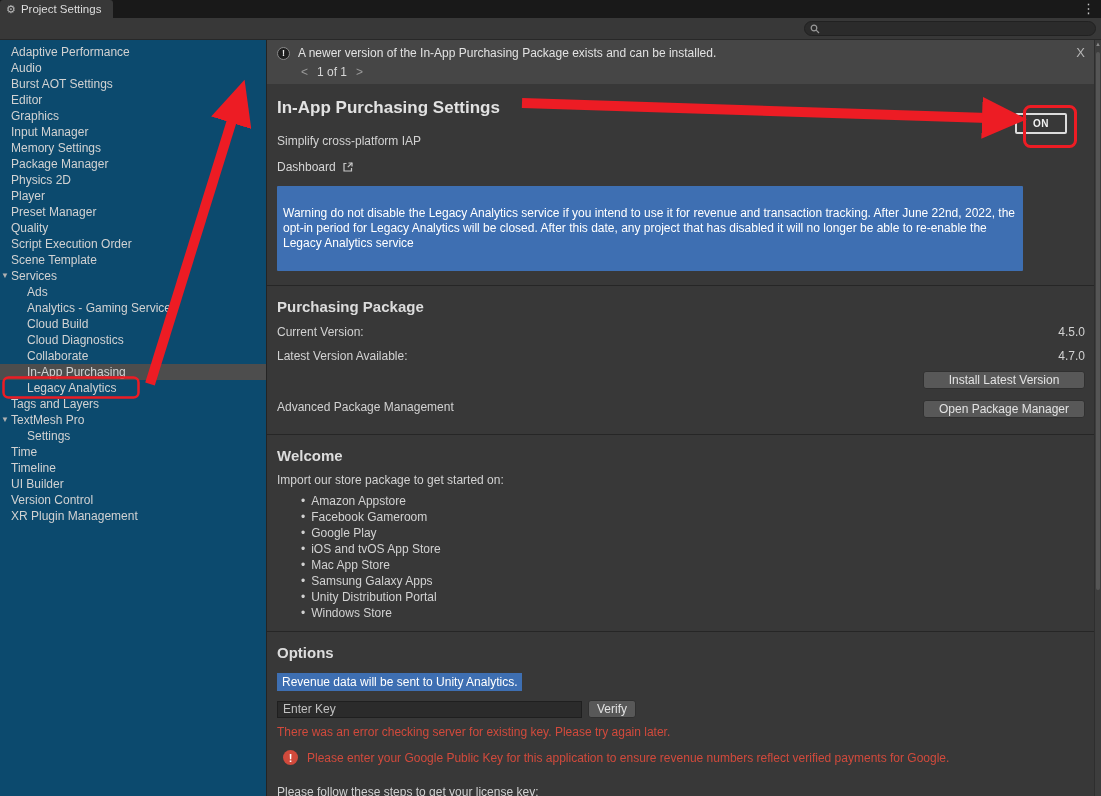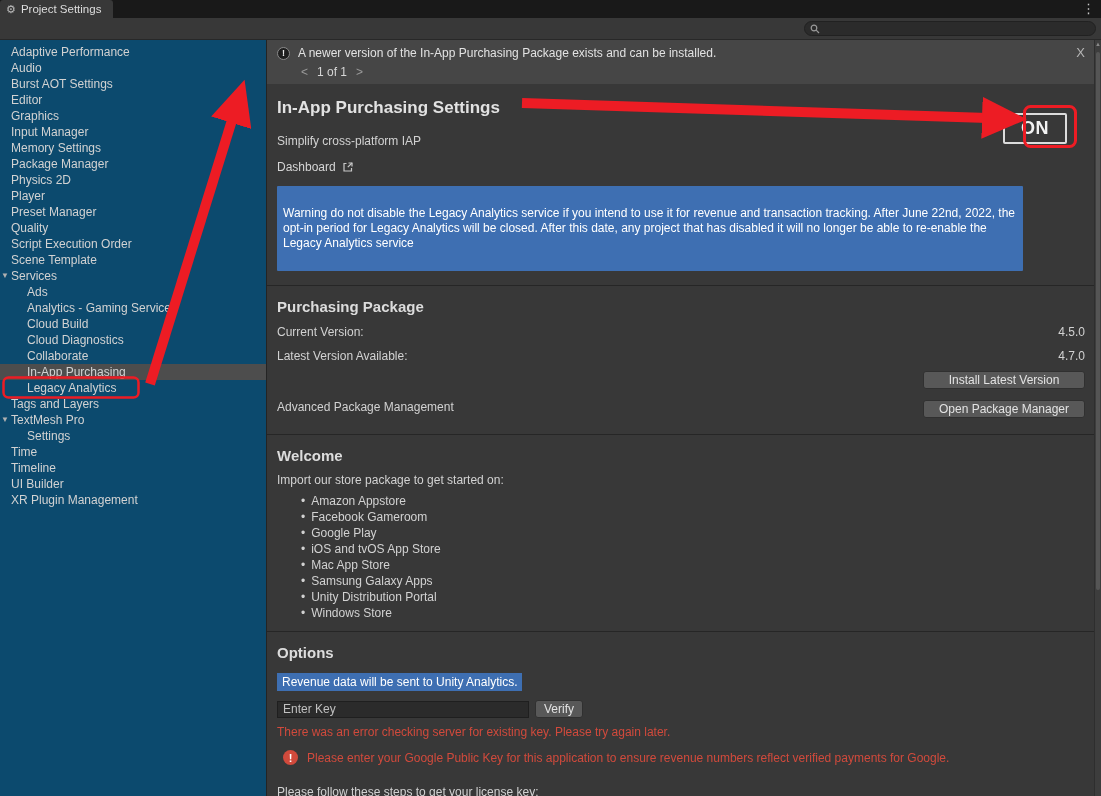--- a/index.html
+++ b/index.html
@@ -43,41 +43,41 @@
   .alert-icon{width:13px;height:13px;border-radius:50%;background:#1f1f1f;border:1px solid #8a8a8a;
               color:#e8e8e8;font-size:9px;font-weight:bold;display:flex;align-items:center;justify-content:center;flex:none;}
   .banner-text{color:#e2e2e2;}
   .banner-close{position:absolute;right:16px;top:5px;color:#b5b5b5;font-size:13px;cursor:default;}
   .banner-row2{margin-top:5px;padding-left:24px;display:flex;gap:9px;align-items:center;color:#d5d5d5;}
   .pag-arrow{color:#9a9a9a;cursor:default;}
   
   .page{padding:0 16px 0 10px;}
   .page-title{margin-top:14px;font-size:17px;font-weight:600;color:#e2e2e2;}
   .on-toggle{position:absolute;top:73px;right:34px;border:2px solid #dcdcdc;border-radius:2px;
-             padding:3px 16px;color:#f2f2f2;font-size:18px;font-weight:600;letter-spacing:.5px;background:transparent;}
+             padding:3px 16px;color:#f2f2f2;font-size:10px;font-weight:600;letter-spacing:.5px;background:transparent;}
   .row-simplify{margin-top:16px;color:#d2d2d2;}
   .dashboard{margin-top:12px;display:flex;align-items:center;gap:6px;color:#d6d6d6;cursor:default;width:max-content;}
   .infobox{margin-top:12px;width:746px;background:var(--info-blue);color:#ffffff;
            padding:20px 6px;line-height:15px;border-radius:1px;}
   .divider{margin:14px -16px 0 -10px;border-top:1px solid #262626;}
   .section-h{margin-top:12px;font-size:15px;font-weight:700;color:#dcdcdc;}
   .kv-row{display:flex;justify-content:space-between;margin-top:10px;}
   .btn-row{display:flex;justify-content:flex-end;margin-top:8px;}
   .adv-row{display:flex;justify-content:space-between;margin-top:11px;}
   .ubtn{background:#585858;border:1px solid #303030;border-radius:3px;color:#e2e2e2;
         font-size:12px;font-family:"Liberation Sans",sans-serif;height:18px;line-height:16px;
         text-align:center;cursor:default;padding:0 8px;}
   .ubtn.wide{width:162px;}
   .intro{margin-top:9px;}
   ul.stores{margin:6px 0 0 0;padding:0 0 0 24px;list-style:none;}
   ul.stores li{height:16px;line-height:16px;}
   ul.stores li::before{content:"•";margin-right:6px;color:#d2d2d2;}
   .chip{display:inline-block;margin-top:12px;background:var(--info-blue);color:#ffffff;padding:2px 5px;}
   .key-row{margin-top:9px;display:flex;gap:6px;align-items:center;}
-  .key-input{width:252px;height:17px;background:#2b2b2b;border:1px solid #1f1f1f;color:#dddddd;
+  .key-input{width:305px;height:17px;background:#2b2b2b;border:1px solid #1f1f1f;color:#dddddd;
              padding:0 5px;font-size:12px;font-family:"Liberation Sans",sans-serif;outline:none;}
   .key-input::placeholder{color:#c0c0c0;}
   .err{margin-top:7px;color:var(--error-red);}
   .err2{margin-top:11px;display:flex;align-items:center;gap:9px;padding-left:6px;}
   .err-icon{width:15px;height:15px;border-radius:50%;background:var(--error-red);color:#ffffff;
             font-weight:bold;font-size:11px;display:flex;align-items:center;justify-content:center;flex:none;}
   .steps-intro{margin-top:20px;}
   .step1{margin-top:14px;display:flex;align-items:center;gap:0;}
   .step1 .lnk{margin-left:3px;}
   
@@ -134,20 +134,21 @@
       <div class="sb-row lvl1"><span>Cloud Diagnostics</span></div>
       <div class="sb-row lvl1"><span>Collaborate</span></div>
       <div class="sb-row lvl1 selected"><span>In-App Purchasing</span></div>
       <div class="sb-row lvl1"><span>Legacy Analytics</span></div>
       <div class="sb-row lvl0"><span>Tags and Layers</span></div>
       <div class="sb-row lvl0"><span class="tri">▼</span><span>TextMesh Pro</span></div>
       <div class="sb-row lvl1"><span>Settings</span></div>
       <div class="sb-row lvl0"><span>Time</span></div>
       <div class="sb-row lvl0"><span>Timeline</span></div>
       <div class="sb-row lvl0"><span>UI Builder</span></div>
+      <div class="sb-row lvl0"><span>Version Control</span></div>
       <div class="sb-row lvl0"><span>XR Plugin Management</span></div>
     </div>
 
   <div class="content">
 
     <div class="banner">
       <div class="banner-row1">
         <span class="alert-icon">!</span>
         <span class="banner-text">A newer version of the In-App Purchasing Package exists and can be installed.</span>
       </div>

